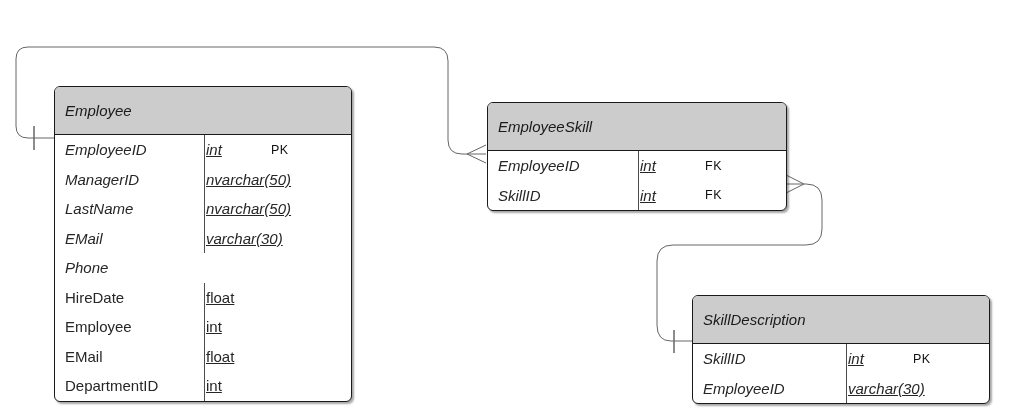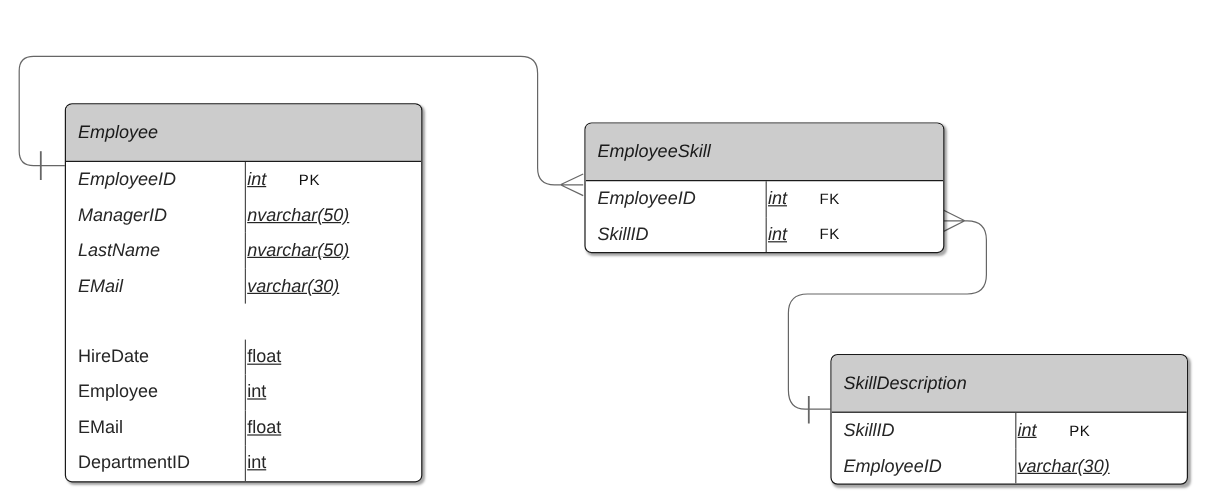--- a/index.html
+++ b/index.html
@@ -52,21 +52,21 @@
     display:flex;align-items:center;
     border-left:1px solid #4d4d4d;
     padding-left:1px;
     position:relative;
     box-sizing:border-box;
     white-space:nowrap;
     text-decoration:underline;
   }
   .ckey{
     position:absolute;
-    left:44px;
+    left:66px;
     font-style:normal;
     font-size:12.5px;
     color:#111111;
     letter-spacing:0.5px;
   }
 </style>
 </head>
 <body>
 
 <div class="canvas">
@@ -99,20 +99,21 @@
         </div>
         <div class="row it">
           <span class="cname">LastName</span>
           <span class="ctype">nvarchar(50)</span>
         </div>
         <div class="row it">
           <span class="cname">EMail</span>
           <span class="ctype">varchar(30)</span>
         </div>
         <div class="row it">
+          <span class="cname">Phone</span>
         </div>
         <div class="row">
           <span class="cname">HireDate</span>
           <span class="ctype">float</span>
         </div>
         <div class="row">
           <span class="cname">Employee</span>
           <span class="ctype">int</span>
         </div>
         <div class="row">

